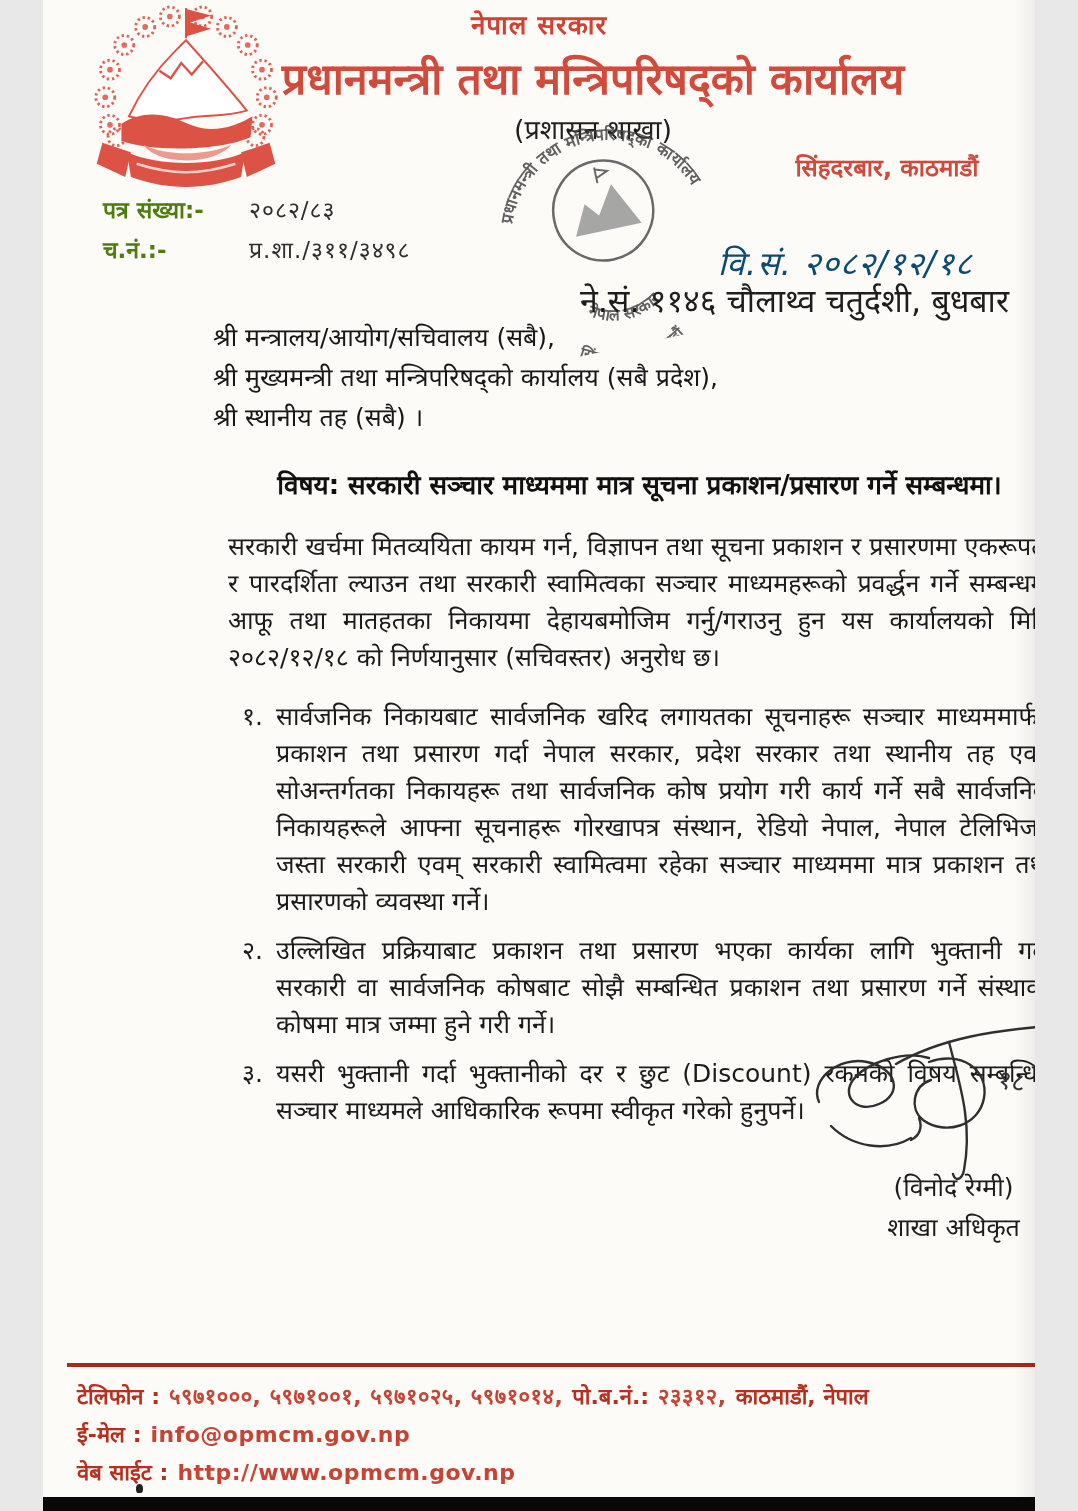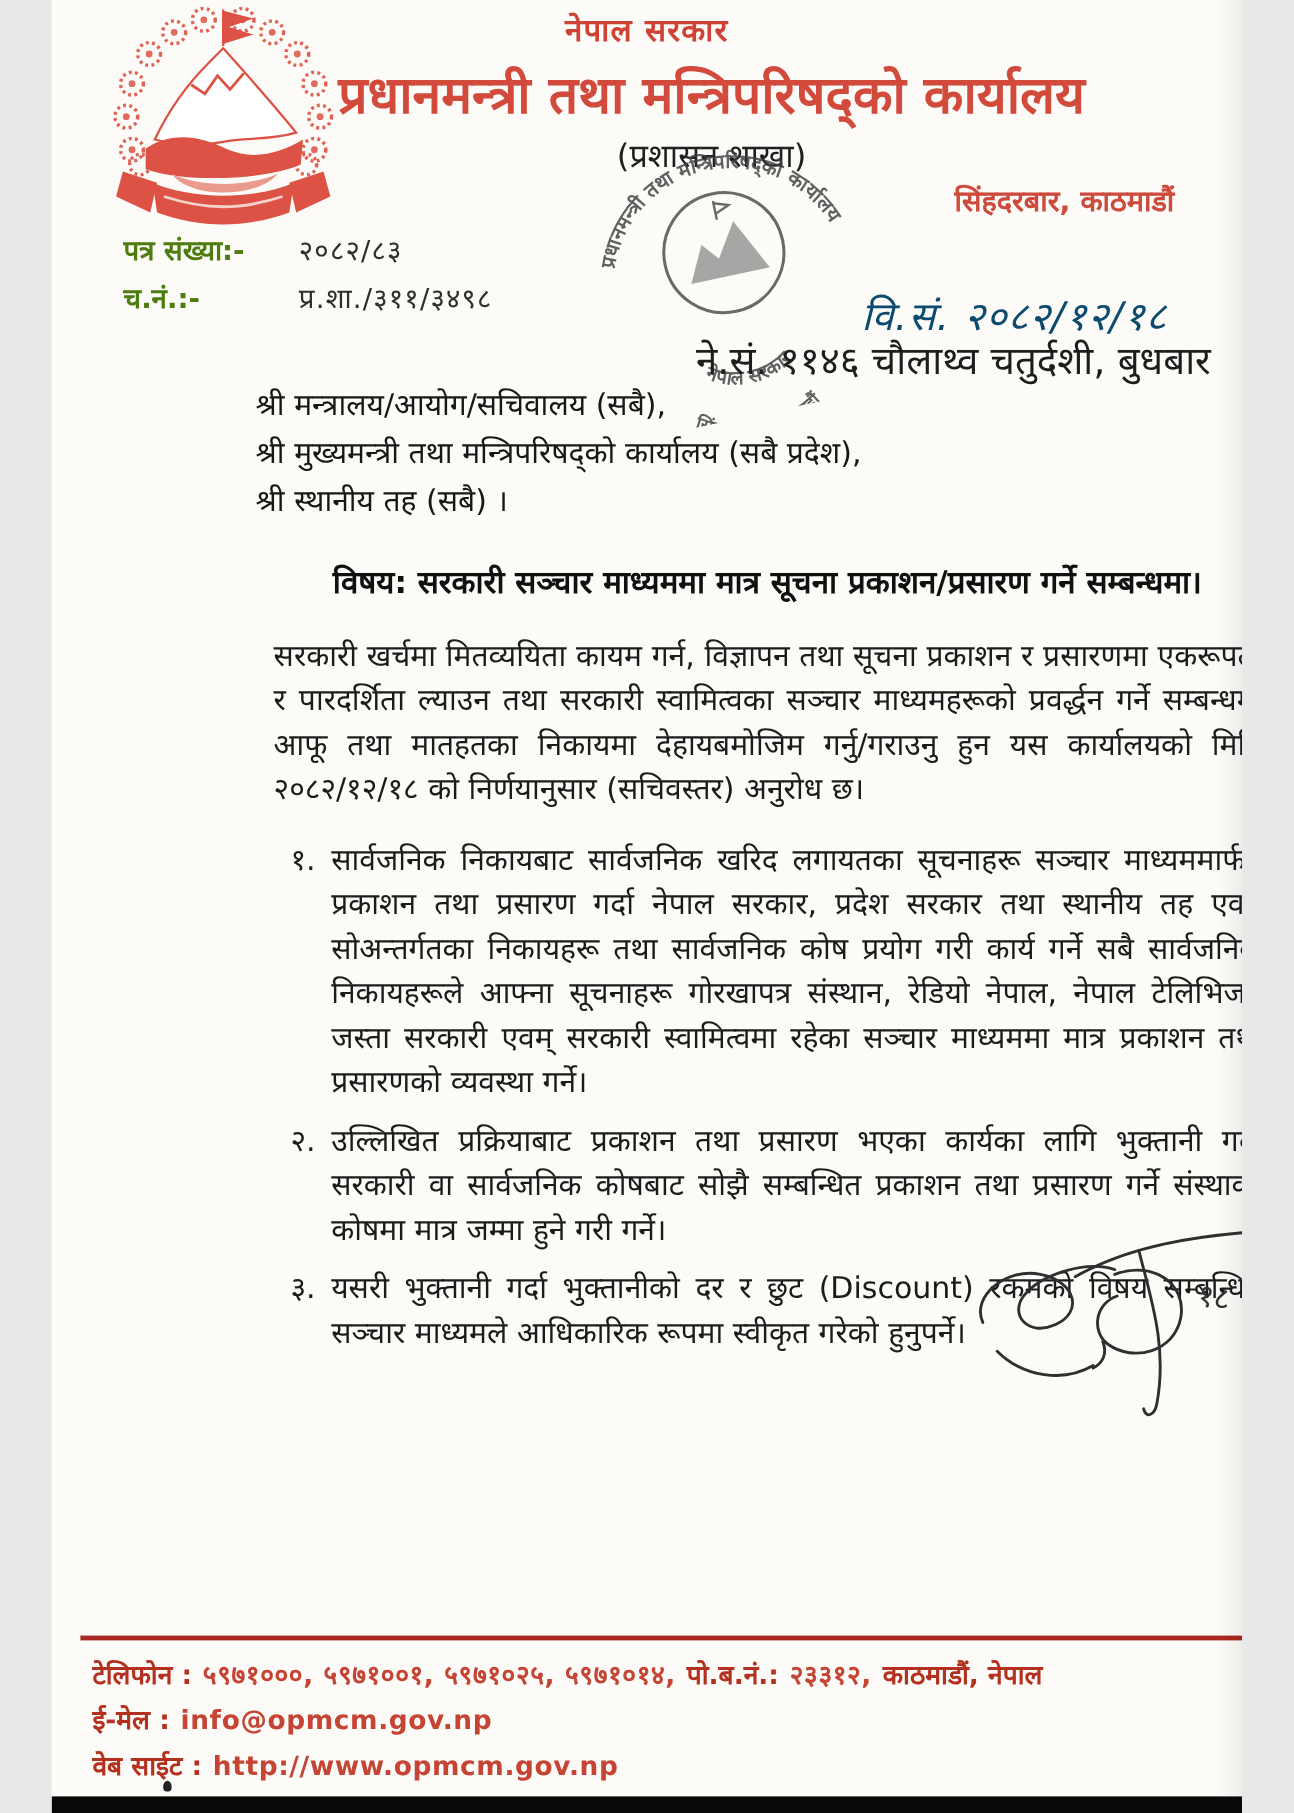--- a/index.html
+++ b/index.html
@@ -205,20 +205,24 @@
       <path d="M 95 42 C 140 16 195 8 250 4"></path>
       <path d="M 18 80 C 8 58 38 34 66 40 C 96 46 102 72 78 82 C 56 92 40 74 52 58 C 66 40 104 28 128 36"></path>
       <path d="M 128 40 C 160 28 188 48 183 76 C 178 104 144 114 122 98 C 108 87 112 64 130 58"></path>
       <path d="M 148 20 C 158 60 172 100 163 148 C 161 158 154 160 152 152"></path>
       <path d="M 30 104 C 52 126 86 130 110 116"></path>
       <path d="M 118 96 C 122 106 118 114 110 118"></path>
     </g>
     <text x="196" y="66" font-size="26" fill="#333" transform="rotate(8 196 66)">१८</text>
   </svg>
 
+  <div class="sig-block">
+    <div>(विनोद रेग्मी)</div>
+    <div>शाखा अधिकृत</div>
+  </div>
 
   <div class="footer-rule"></div>
   <div class="footer">
     <div class="fr">
       <span class="fl">टेलिफोन :</span>
       <span class="fv">५९७१०००, ५९७१००१, ५९७१०२५, ५९७१०१४,</span>
       <span class="fl">पो.ब.नं.:</span>
       <span class="fv">२३३१२,</span>
       <span class="fl">काठमाडौं, नेपाल</span>
     </div>

